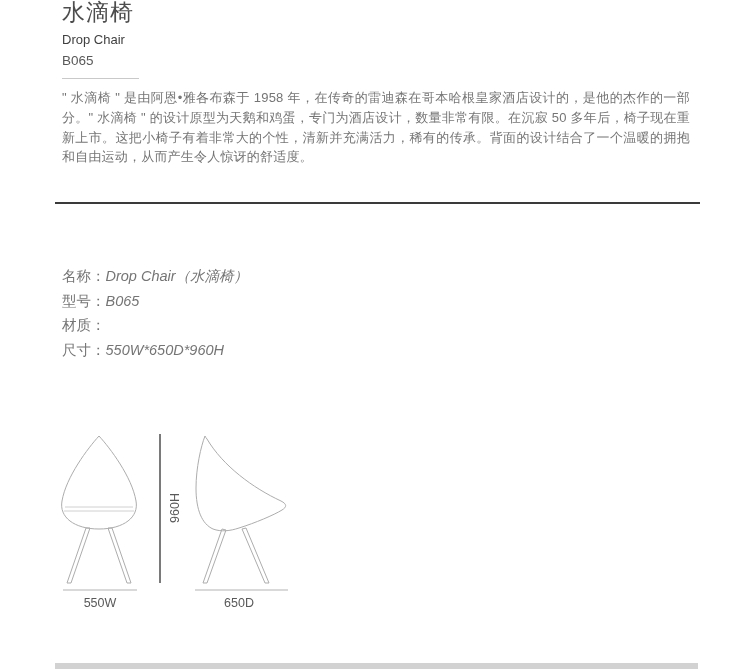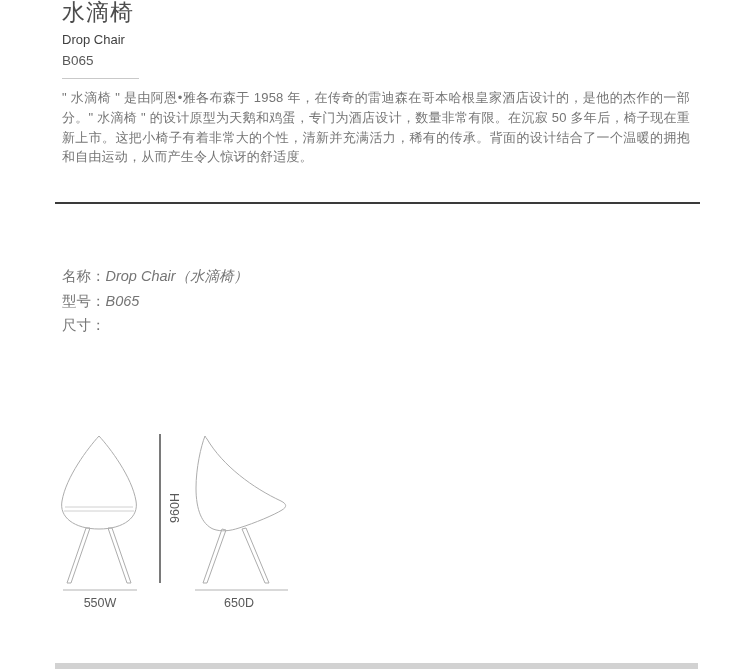--- a/index.html
+++ b/index.html
@@ -60,23 +60,25 @@
 <div class="abs spec-list">
   <div class="spec-row">
     <span class="spec-label">名称：</span>
     <span class="spec-value">Drop Chair（水滴椅）</span>
   </div>
   <div class="spec-row">
     <span class="spec-label">型号：</span>
     <span class="spec-value">B065</span>
   </div>
   <div class="spec-row">
+    <span class="spec-label">材质：</span>
   </div>
   <div class="spec-row">
     <span class="spec-label">尺寸：</span>
+    <span class="spec-value">550W*650D*960H</span>
   </div>
 </div>
 
 <svg class="abs drawing-svg" width="240" height="185" viewBox="0 0 240 185">
 
   <g fill="none" stroke="#adadad" stroke-width="1">
     <path d="M44,6 C33,18 11,47 7,71 C4,87 19,99 44,99 C69,99 84,87 81,71 C77,47 55,18 44,6 Z"></path>
     <line x1="10" y1="77" x2="78" y2="77" stroke="#d0d0d0"></line>
     <line x1="9" y1="81" x2="79" y2="81" stroke="#d0d0d0"></line>
     <path d="M31,98 L35,98 L16,153 L12,153 Z"></path>

